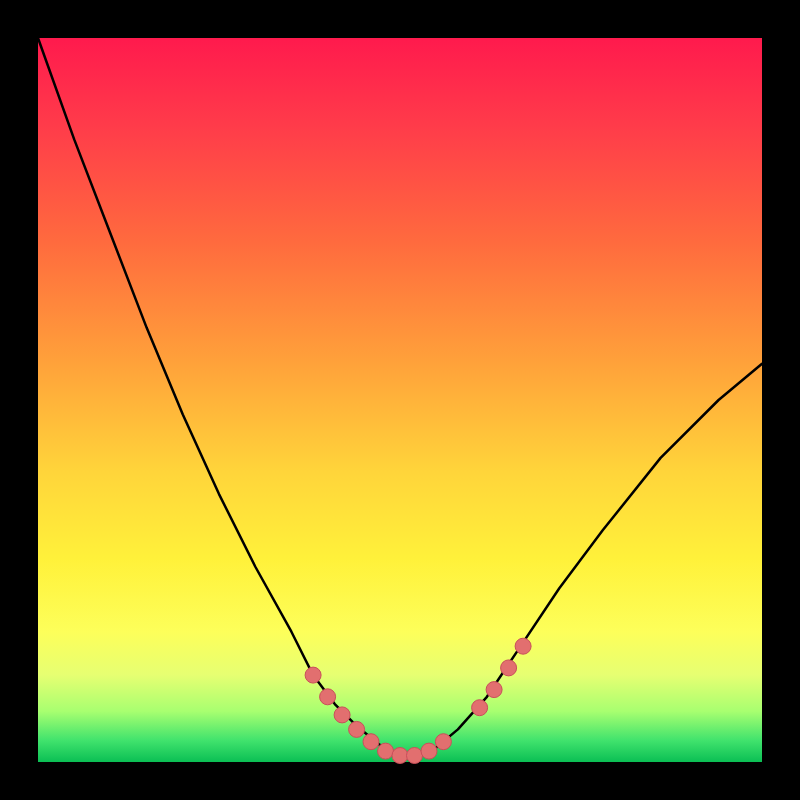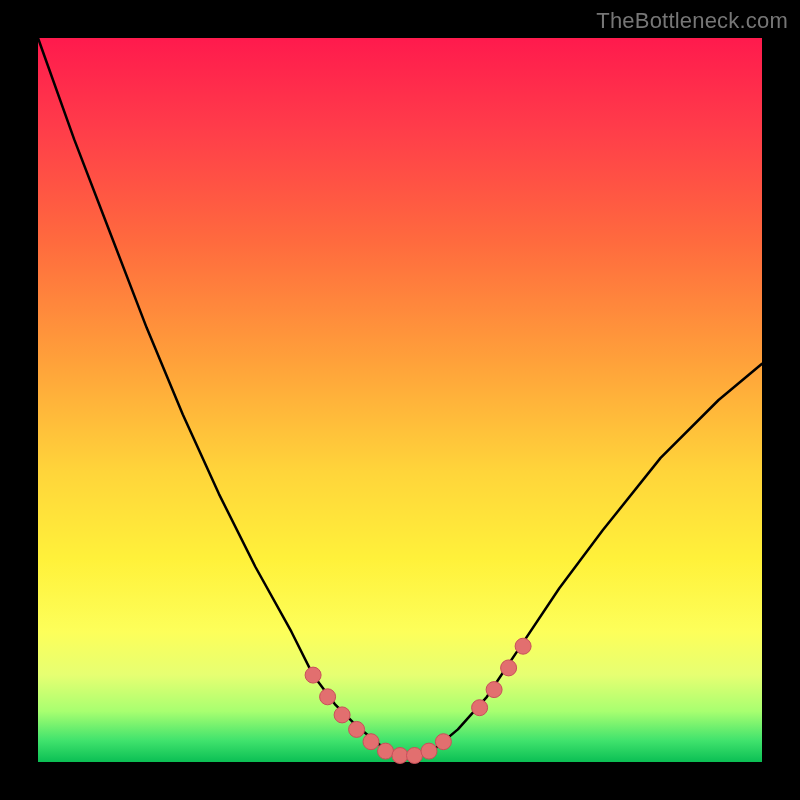--- a/index.html
+++ b/index.html
@@ -74,14 +74,13 @@
         <circle cx="376.5" cy="717.5" r="8" fill="#e26f6f" stroke="#c94f5a" stroke-width="1"></circle>
         <circle cx="391.0" cy="713.1" r="8" fill="#e26f6f" stroke="#c94f5a" stroke-width="1"></circle>
         <circle cx="405.4" cy="703.7" r="8" fill="#e26f6f" stroke="#c94f5a" stroke-width="1"></circle>
         <circle cx="441.6" cy="669.7" r="8" fill="#e26f6f" stroke="#c94f5a" stroke-width="1"></circle>
         <circle cx="456.1" cy="651.6" r="8" fill="#e26f6f" stroke="#c94f5a" stroke-width="1"></circle>
         <circle cx="470.6" cy="629.9" r="8" fill="#e26f6f" stroke="#c94f5a" stroke-width="1"></circle>
         <circle cx="485.1" cy="608.2" r="8" fill="#e26f6f" stroke="#c94f5a" stroke-width="1"></circle>
       </g>
   </svg>
 
-  <div class="attribution">TheBottleneck.com</div>
 </div>
 
 </body></html>

